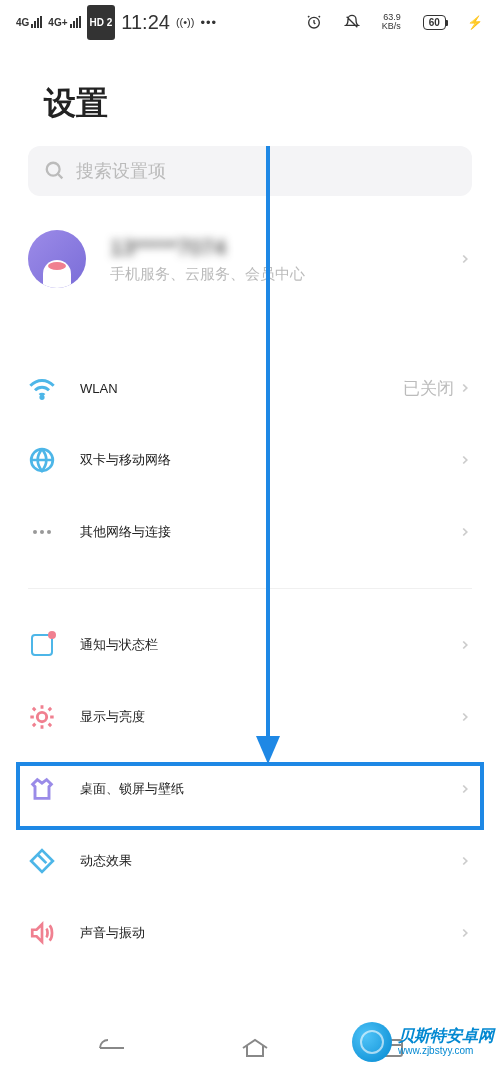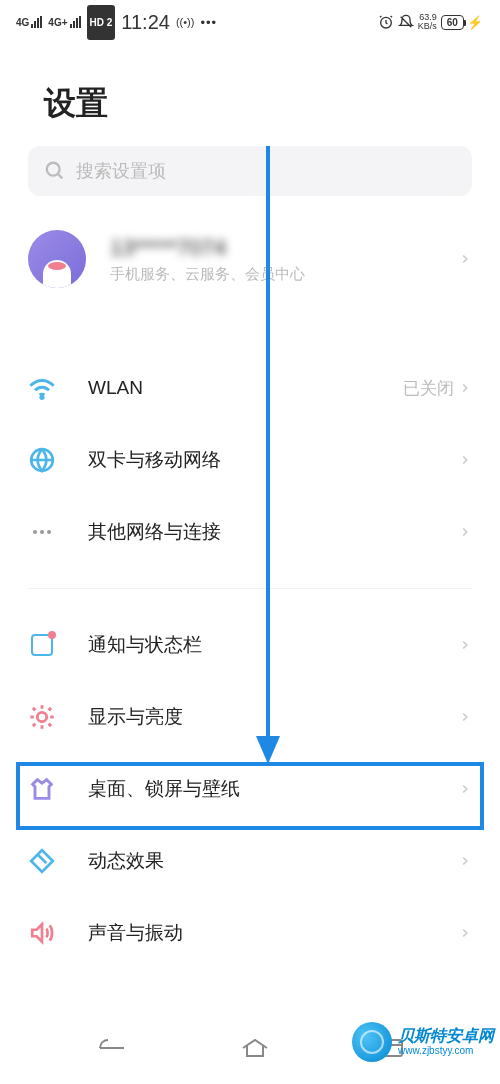--- a/index.html
+++ b/index.html
@@ -25,21 +25,21 @@
       color: #333;
     }
     .status-left {
       display: flex;
       align-items: center;
       gap: 6px;
     }
     .status-right {
       display: flex;
       align-items: center;
-      gap: 4px;
+      gap: 22px;
     }
     .signal-group {
       display: flex;
       align-items: center;
       gap: 2px;
     }
     .signal-4g {
       font-size: 10px;
       font-weight: 600;
     }
@@ -190,23 +190,23 @@
     }
     .setting-icon {
       width: 28px;
       height: 28px;
       flex-shrink: 0;
       display: flex;
       align-items: center;
       justify-content: center;
     }
     .setting-label {
-      font-size: 19px;
+      font-size: 13px;
       color: #222;
-      margin-left: 32px;
+      margin-left: 24px;
       flex: 1;
       font-weight: 400;
     }
     .setting-value {
       font-size: 17px;
       color: #bbb;
       margin-right: 4px;
     }
     .chevron {
       color: #ccc;

